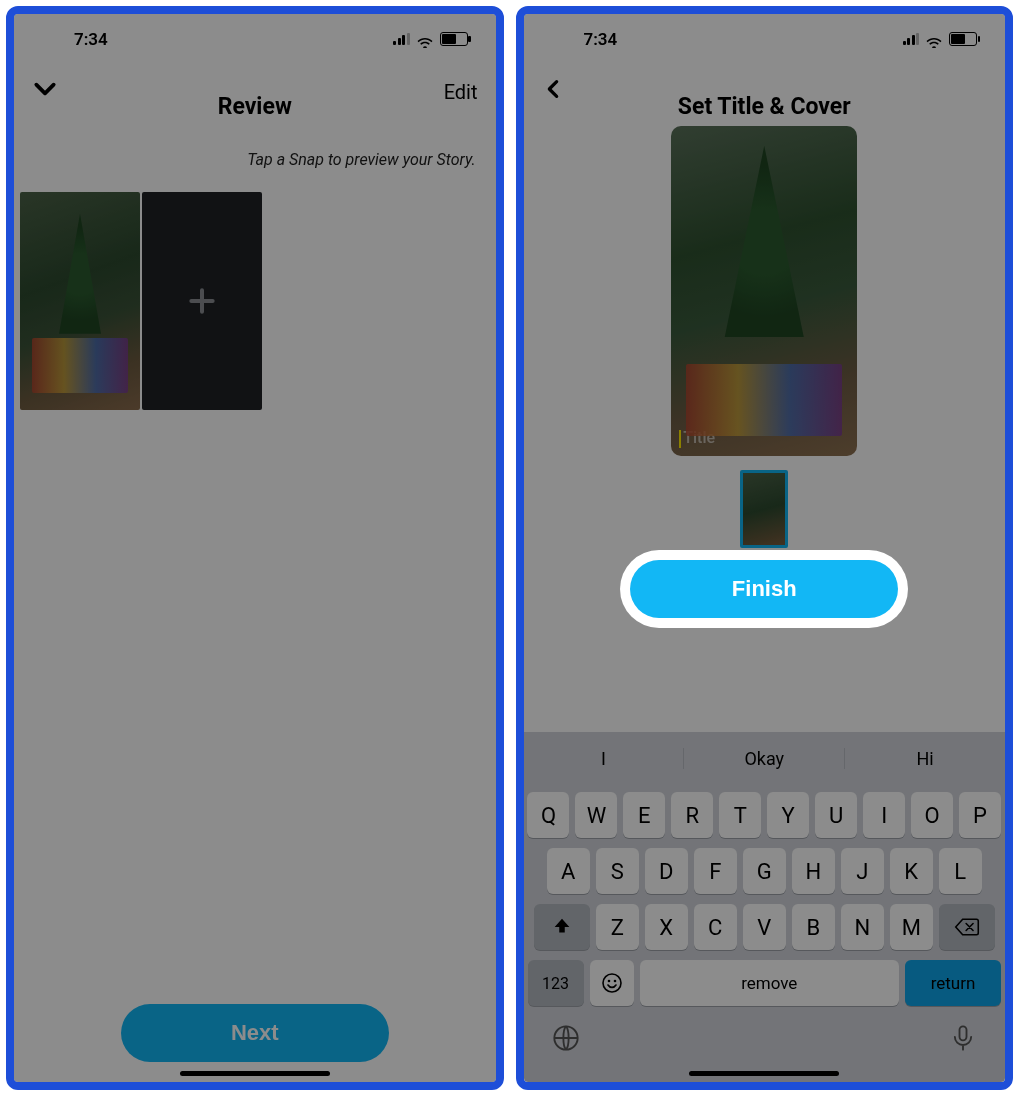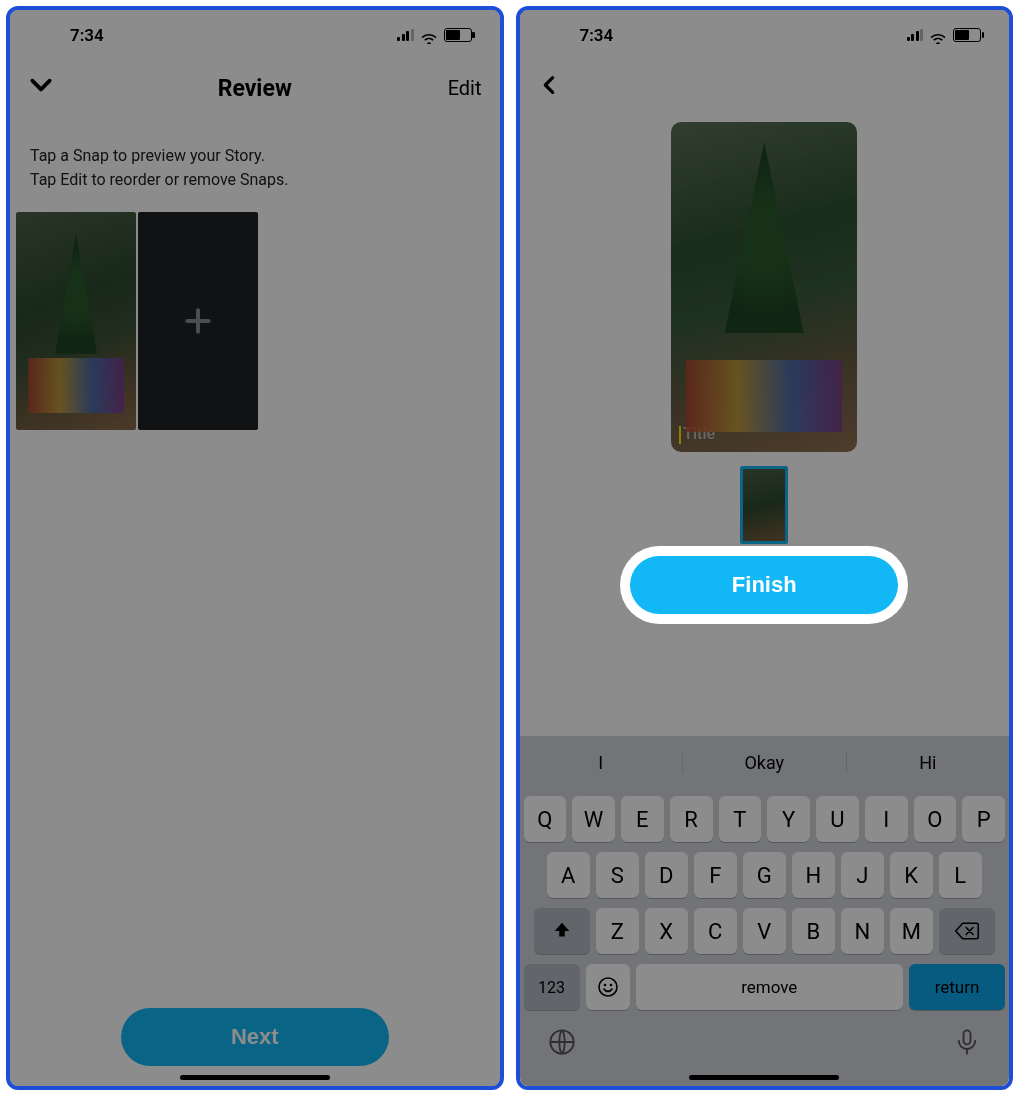--- a/index.html
+++ b/index.html
@@ -10,21 +10,21 @@
     height: 1096px;
     position: relative;
     display: flex;
     gap: 12px;
     padding: 6px;
   }
   .phone {
     position: relative;
     width: 498px;
     height: 1084px;
-    border: 4px solid #1d4ed8;
+    border: 8px solid #1d4ed8;
     border-radius: 12px;
     overflow: hidden;
     background: #fff;
   }
   .dim-overlay {
     position: absolute;
     inset: 0;
     background: rgba(0,0,0,0.45);
     pointer-events: none;
     z-index: 50;
@@ -48,31 +48,31 @@
   .cell-bars span:nth-child(4){height:12px; background:#b8b8b8;}
   .wifi-icon { width:18px; height:14px; position:relative; }
   .battery { width:28px; height:14px; border:1.5px solid #000; border-radius:3px; position:relative; }
   .battery::after { content:""; position:absolute; right:-4px; top:3px; width:2.5px; height:6px; background:#000; border-radius:1px; }
   .battery-fill { position:absolute; left:1px; top:1px; bottom:1px; width:55%; background:#000; border-radius:1px; }
 
   
   .navhead {
     height: 56px;
     display:flex;
-    align-items:center;
+    align-items:flex-end;
     justify-content:center;
     position:relative;
     font-weight:700;
     font-size:23px;
   }
   .nav-left { position:absolute; left:18px; top:50%; transform:translateY(-50%); }
   .nav-right { position:absolute; right:18px; top:50%; transform:translateY(-50%); font-size:20px; font-weight:400; }
 
   
-  .subtext { text-align:left; font-size:16px; color:#222; line-height:1.5; padding:28px 20px 12px; }
+  .subtext { text-align:right; font-size:16px; color:#222; line-height:1.5; padding:28px 20px 12px;font-style:italic; }
   .snap-row { display:flex; gap:2px; padding:8px 0 0 6px; }
   .snap-thumb, .add-tile { width:120px; height:218px; border-radius:2px; }
   .snap-thumb { background:linear-gradient(160deg,#4b6247 0%, #2d4a2f 40%, #3b5238 60%, #6b5a3f 80%, #8a6b4d 100%); position:relative; overflow:hidden; }
   .snap-thumb::before { content:""; position:absolute; top:10%; left:25%; width:50%; height:55%; background:radial-gradient(circle,#2a5a2e 30%, #1f4522 70%); clip-path:polygon(50% 0%, 85% 100%, 15% 100%); }
   .snap-thumb::after { content:""; position:absolute; bottom:8%; left:10%; right:10%; height:25%; background:linear-gradient(90deg,#b0452f,#c9a23a,#4a6fb8,#7a3b8f); border-radius:2px; opacity:.85;}
   .add-tile { background:#1f2125; display:flex; align-items:center; justify-content:center; }
   .add-tile svg { width:32px; height:32px; }
 
   .pill-btn {
     position: relative;
@@ -158,21 +158,20 @@
       <svg width="26" height="26" viewBox="0 0 24 24">
           <path d="M4 8l8 8 8-8" stroke="#000" stroke-width="3.5" fill="none" stroke-linecap="round" stroke-linejoin="round"></path>
         </svg>
     </span>
     <span>Review</span>
     <span class="nav-right">Edit</span>
   </div>
 
   <div class="subtext">
     <div>Tap a Snap to preview your Story.</div>
-    <div>Tap Edit to reorder or remove Snaps.</div>
   </div>
 
   <div class="snap-row">
     <div class="snap-thumb"></div>
     <div class="add-tile">
       <svg viewBox="0 0 24 24">
           <path d="M12 4v16M4 12h16" stroke="#8a8d92" stroke-width="3" stroke-linecap="round"></path>
         </svg>
     </div>
   </div>
@@ -206,20 +205,21 @@
         </div>
     </div>
   </div>
 
   <div class="navhead">
     <span class="nav-left">
       <svg width="22" height="22" viewBox="0 0 24 24">
           <path d="M16 4l-8 8 8 8" stroke="#000" stroke-width="3.5" fill="none" stroke-linecap="round" stroke-linejoin="round"></path>
         </svg>
     </span>
+    <span>Set Title &amp; Cover</span>
   </div>
 
   <div class="cover-thumb">
     <span class="title-ph">Title</span>
   </div>
 
   <div class="mini-row">
     <div class="mini"></div>
   </div>
 

